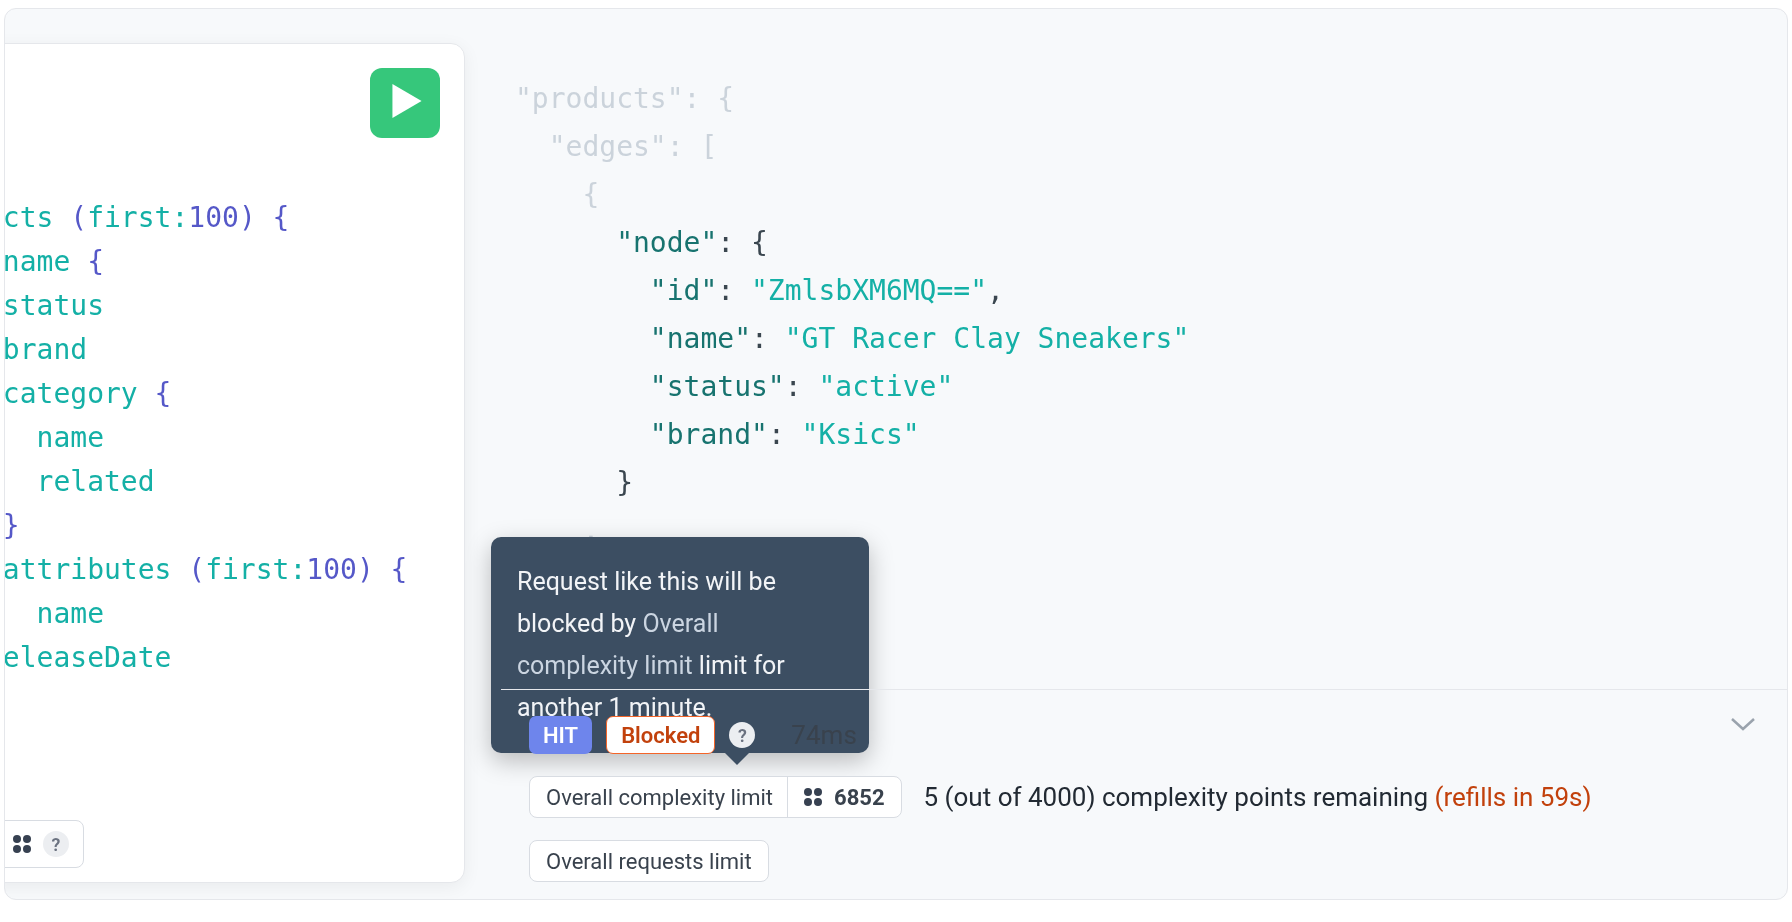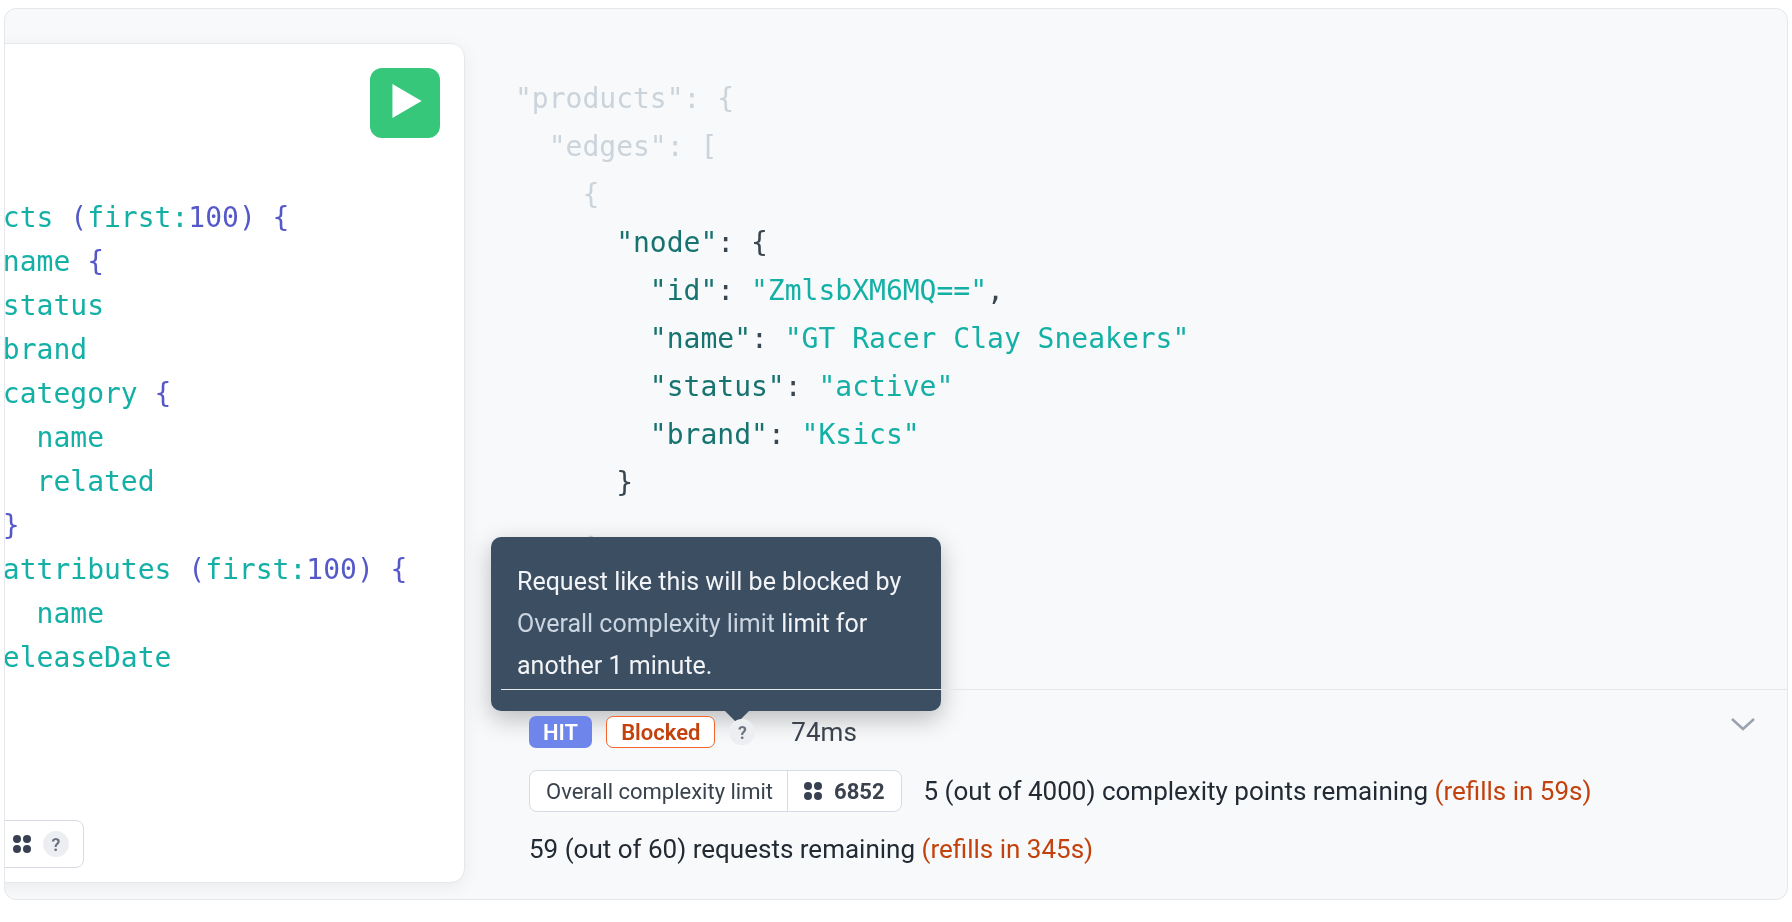--- a/index.html
+++ b/index.html
@@ -90,21 +90,21 @@
   .tok-punc { color: #3a464f; }
   .tok-punc-muted { color: #cbd3db; }
 
   
   .footer-bar {
     position: absolute;
     left: 496px; right: 0; top: 680px;
     border-top: 1px solid #e5e7eb;
     padding: 26px 28px 0 28px;
   }
-  .badge { display: inline-flex; align-items: center; border-radius: 7px; font-size: 22px; font-weight: 600; height: 32px; padding: 0 14px; }
+  .badge { display: inline-flex; align-items: center; border-radius: 7px; font-size: 22px; font-weight: 600; height: 38px; padding: 0 14px; }
   .badge-hit { background: #6e85ec; color: #fff; }
   .badge-blocked { background: #fff; border: 1.5px solid #f46529; color: #c2410c; }
   .footer-row1 { display: flex; align-items: center; gap: 14px; }
   .ms-text { font-size: 26px; color: #39424d; margin-left: 22px;}
   .limit-pill {
     display: inline-flex; align-items: center;
     border: 1px solid #d8dce2; border-radius: 8px;
     height: 42px; padding: 0 16px;
     font-size: 22px; color: #39424d; background: #fff;
   }
@@ -112,21 +112,21 @@
   .limit-pill .dots4 span { background: #374151; }
   .remain-text { font-size: 26px; color: #222a33; }
   .remain-text .muted { color: #c2410c; }
   .footer-row2 { display: flex; align-items: center; gap: 22px; margin-top: 22px; }
   .footer-row3 { display: flex; align-items: center; gap: 22px; margin-top: 22px; }
 
   
   .tooltip {
     position: absolute;
     left: 486px; top: 528px;
-    width: 450px;
+    width: 378px;
     background: #3c4e62;
     color: #f2f4f7;
     border-radius: 10px;
     padding: 24px 26px;
     font-size: 25px;
     line-height: 42px;
     box-shadow: 0 8px 24px rgba(0,0,0,0.25);
   }
   .tooltip .dim { color: #cbd5e1; }
   .tooltip::after {
@@ -216,22 +216,22 @@
             <span class="d3"></span>
             <span class="d4"></span>
         </span>
         <b>6852</b>
       </span>
       <span class="remain-text">
         <span>5 (out of 4000) complexity points remaining </span><span class="muted">(refills in 59s)</span>
       </span>
     </div>
     <div class="footer-row3">
-      <span class="remain-text">
-        <span>59 (out of 60) requests remaining </span><span class="muted">(refills in 345s)</span>
+      <span class="limit-pill">
+        <span>Overall requests limit</span>
       </span>
     </div>
   </div>
 
   <div class="chevron">
     <span>
       <svg viewBox="0 0 28 18">
           <polyline points="3,4 14,14 25,4"></polyline>
         </svg>
     </span>

